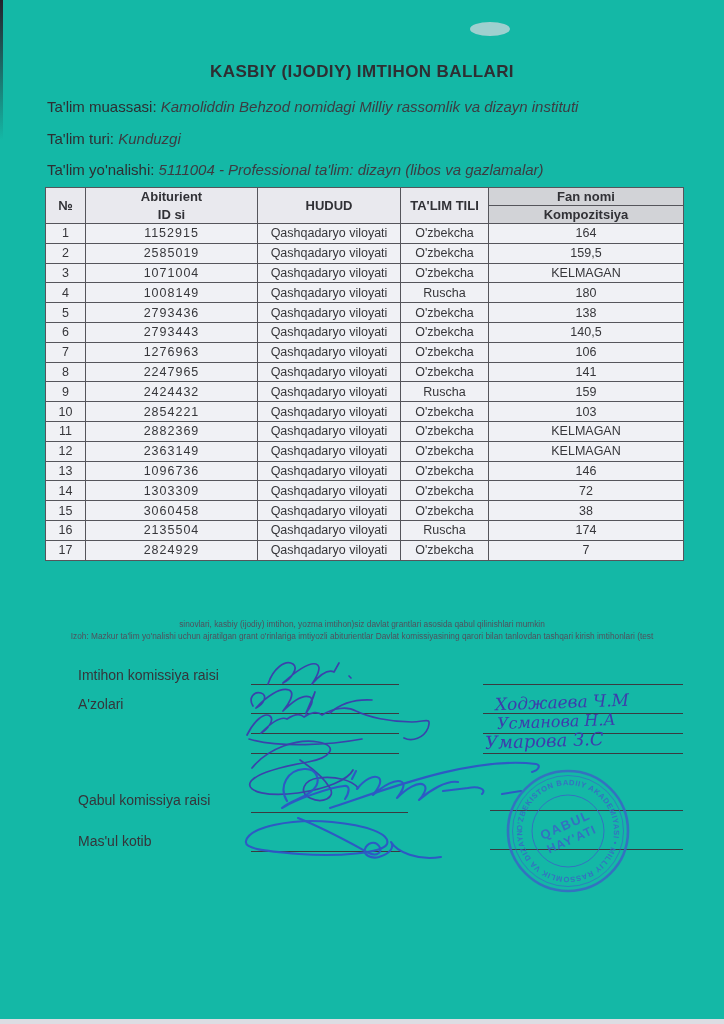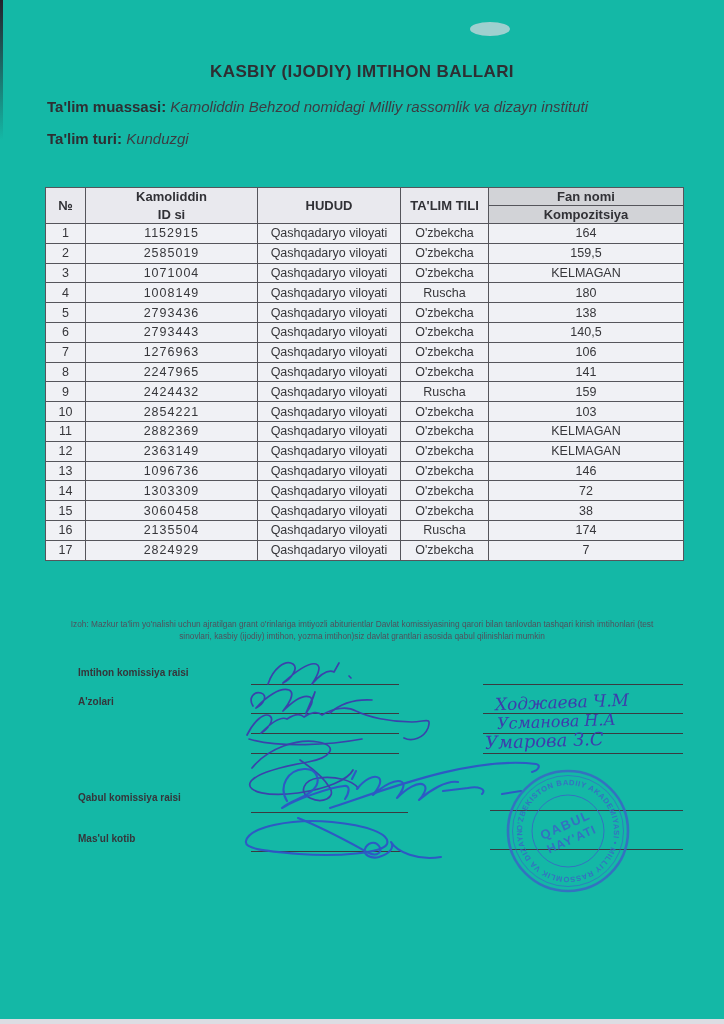--- a/index.html
+++ b/index.html
@@ -20,21 +20,21 @@
     background:#dcdde3;
   }
   .doc-title{
     position:absolute;top:62px;left:0;width:100%;
     text-align:center;font-size:17px;font-weight:bold;
     letter-spacing:.4px;color:#2e2e32;
   }
   .field{
     position:absolute;left:47px;font-size:15px;white-space:nowrap;
   }
-  .field .lbl{font-weight:bold;color:#2e2e32;}
+  .field .lbl{font-weight:normal;color:#2e2e32;}
   .field .val{color:#3c3c42;font-style:italic;}
   .f0{top:98px}.f1{top:130px}.f2{top:161px}
 
   table.score{
     position:absolute;left:45px;top:187px;width:638px;
     border-collapse:collapse;table-layout:fixed;
     font-size:12.5px;color:#36363a;
   }
   table.score th,table.score td{
     border:1.4px solid #55555b;
@@ -47,21 +47,21 @@
   col.c-no{width:40px}col.c-id{width:172px}col.c-hud{width:143px}
   col.c-til{width:88px}col.c-sc{width:195px}
   .idcell{letter-spacing:1px;}
   .hdr-sub{display:block;line-height:1.35;}
 
   .footnote{
     position:absolute;left:62px;top:618px;width:600px;
     font-size:8.3px;line-height:1.45;color:#50505c;text-align:center;
   }
   .sig-label{
-    position:absolute;left:78px;font-size:10px;color:#35353a;white-space:nowrap;font-weight:bold;
+    position:absolute;left:78px;font-size:14px;color:#35353a;white-space:nowrap;
   }
   .sl0{top:667px}.sl1{top:696px}.sl2{top:792px}.sl3{top:833px}
   .sig-line{position:absolute;height:0;border-top:1.3px solid #3a3a40;}
   .member-names{position:absolute;left:483px;top:0;width:205px;height:0;}
   .member-name{
     position:absolute;white-space:nowrap;
     font-family:"DejaVu Serif", serif;font-style:italic;
     color:#3d3dac;font-size:17px;transform:rotate(-2deg);
   }
   .member-names .n0{top:692px;left:12px;}
@@ -82,35 +82,39 @@
 
   <div class="doc-title">KASBIY (IJODIY)  IMTIHON BALLARI</div>
 
   <div class="field f0">
     <span class="lbl">Ta'lim muassasi:</span>
     <span class="val">Kamoliddin Behzod nomidagi Milliy rassomlik va dizayn instituti</span>
   </div>
   <div class="field f1">
     <span class="lbl">Ta'lim  turi:</span>
     <span class="val">Kunduzgi</span>
+  </div>
+  <div class="field f2">
+    <span class="lbl">Ta'lim yo'nalishi:</span>
+    <span class="val">5111004 - Professional ta'lim: dizayn (libos va gazlamalar)</span>
   </div>
 
   <table class="score">
     <colgroup>
       <col class="c-no">
         <col class="c-id">
         <col class="c-hud">
         <col class="c-til">
         <col class="c-sc">
     </colgroup>
     <thead>
       <tr>
         <th rowspan="2">№</th>
         <th rowspan="2">
-          <span class="hdr-sub">Kamoliddin</span>
+          <span class="hdr-sub">Abiturient</span>
           <span class="hdr-sub">ID si</span>
         </th>
         <th rowspan="2">HUDUD</th>
         <th rowspan="2">TA'LIM TILI</th>
         <th class="gray">Fan nomi</th>
       </tr>
       <tr>
         <th class="gray">Kompozitsiya</th>
       </tr>
     </thead>
@@ -231,22 +235,22 @@
           <td>17</td>
           <td class="idcell">2824929</td>
           <td>Qashqadaryo viloyati</td>
           <td>O'zbekcha</td>
           <td>7</td>
         </tr>
       </tbody>
   </table>
 
   <div class="footnote">
+    <div>sinovlari, kasbiy (ijodiy) imtihon, yozma imtihon)siz davlat grantlari asosida qabul qilinishlari mumkin</div>
     <div>Izoh: Mazkur ta'lim yo'nalishi uchun ajratilgan grant o'rinlariga imtiyozli abiturientlar Davlat komissiyasining qarori bilan tanlovdan tashqari kirish imtihonlari (test</div>
-    <div>sinovlari, kasbiy (ijodiy) imtihon, yozma imtihon)siz davlat grantlari asosida qabul qilinishlari mumkin</div>
   </div>
 
   <div class="sig-label sl0">Imtihon komissiya raisi</div>
   <div class="sig-label sl1">A'zolari</div>
   <div class="sig-label sl2">Qabul komissiya raisi</div>
   <div class="sig-label sl3">Mas'ul kotib</div>
 
   <div class="sig-line" style="left:251px;top:684px;width:148px"></div>
   <div class="sig-line" style="left:251px;top:713px;width:148px"></div>
   <div class="sig-line" style="left:251px;top:733px;width:148px"></div>

